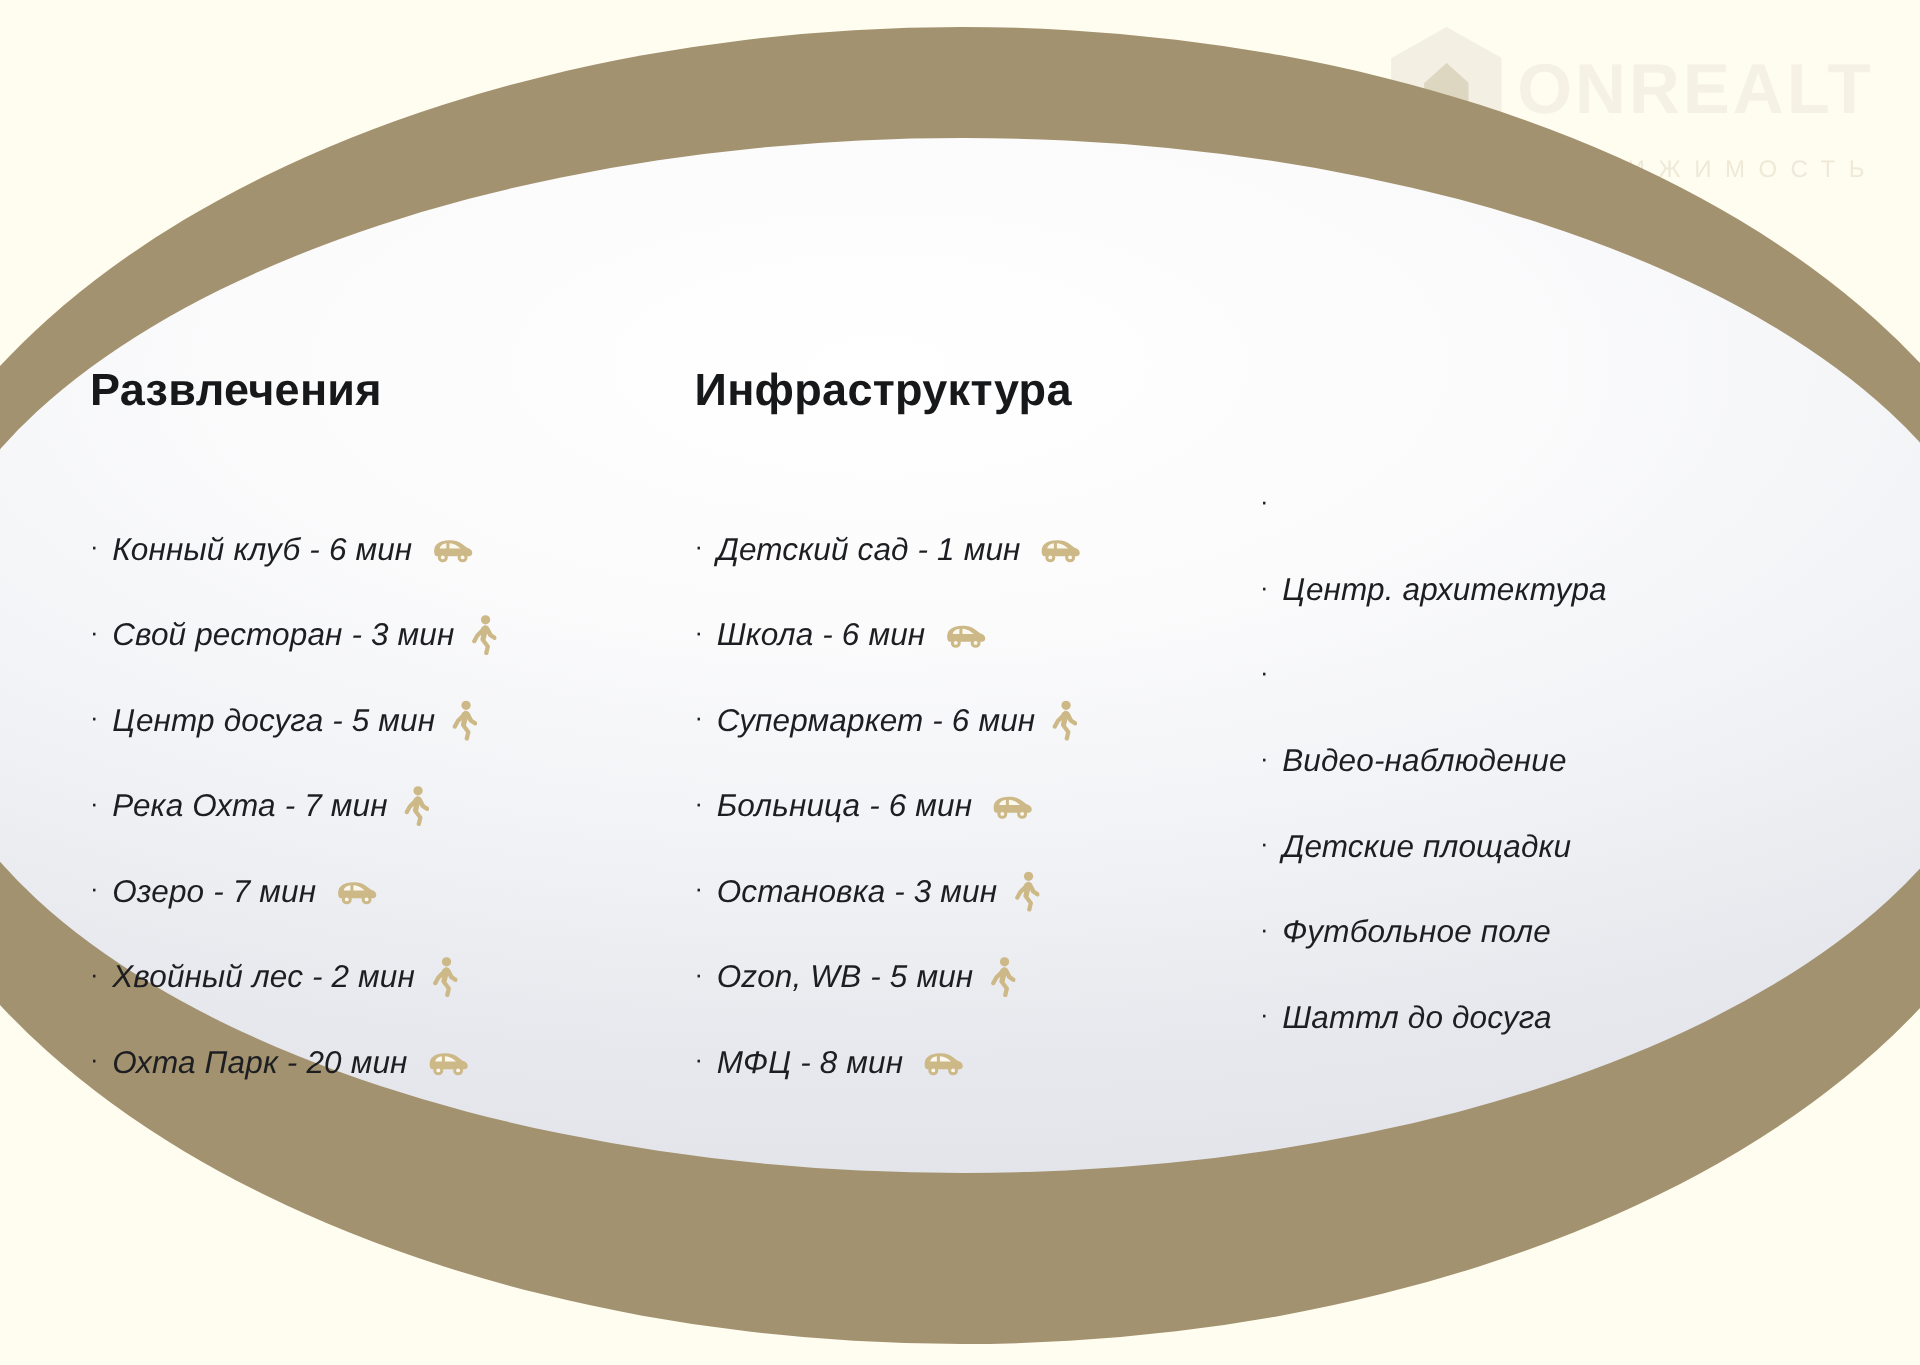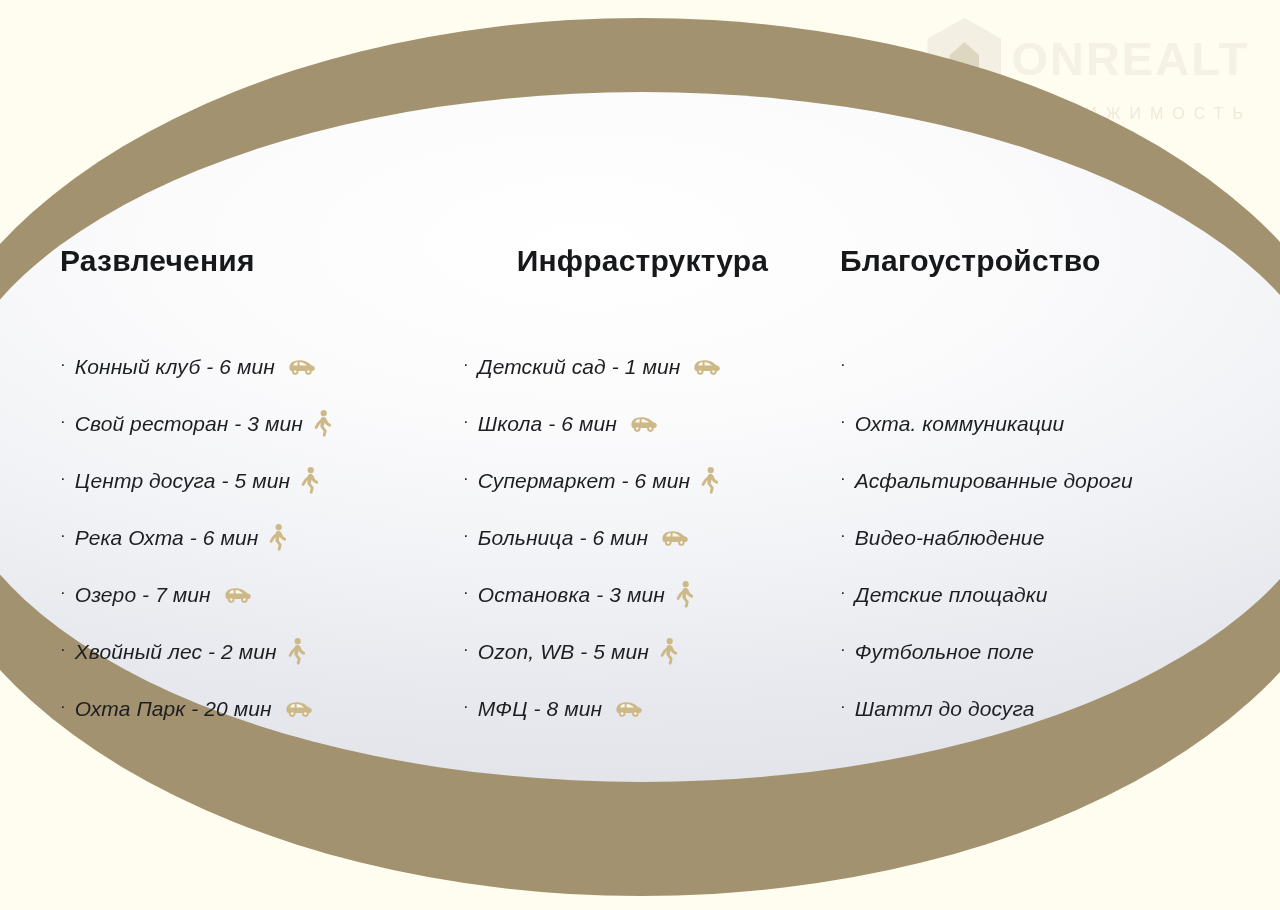--- a/index.html
+++ b/index.html
@@ -103,21 +103,21 @@
   .content {
     position:absolute;
     inset:0;
     z-index:5;
     display:flex;
     padding:246px 0 0 0;
   }
 
   .column { position:relative; }
   .col-1 { width:432px; padding-left:60px; }
-  .col-2 { width:390px; padding-left:31px;text-align:center; }
+  .col-2 { width:390px; padding-left:31px; }
   .col-3 { width:420px; padding-left:18px; }
 
   .col-title {
     font-size:30px;
     font-weight:bold;
     color:#17181a;
     letter-spacing:.2px;
     line-height:1;
     white-space:nowrap;
   }
@@ -203,21 +203,21 @@
           <span class="item-text">Центр досуга - 5 мин</span>
           <span class="mode-icon">
             <svg width="17" height="27" viewBox="0 0 17 27" aria-hidden="true">
               <circle cx="9.7" cy="3.2" r="3.1" fill="#cdb887"></circle>
               <path fill="#cdb887" d="M8.5 7c1.6-.4 3 .2 3.7 1.6l2 3.9 2.3 1.5c.7.5.9 1.3.5 2-.4.7-1.2.9-1.9.5l-2.9-1.8c-.3-.2-.6-.5-.8-.9l-.7-1.4-1 4.2 2.6 3.5c.3.4.4.8.3 1.2l-1 4.3c-.2.8-.9 1.3-1.7 1.1-.8-.2-1.3-.9-1.1-1.7l.9-3.7-3-4c-.4-.5-.5-1-.4-1.6l.6-2.6-1.6 1.6-1.9 3.4c-.4.7-1.2 1-1.9.6-.7-.4-1-1.2-.6-1.9l2.1-3.8c.1-.2.2-.3.4-.5l3.3-3.3c.2-1 .6-1.6 1.8-1.9z"></path>
             </svg>
           </span>
         </li>
         <li>
           <span class="bullet">·</span>
-          <span class="item-text">Река Охта - 6 мин</span>
+          <span class="item-text">Река Охта - 7 мин</span>
           <span class="mode-icon">
             <svg width="17" height="27" viewBox="0 0 17 27" aria-hidden="true">
               <circle cx="9.7" cy="3.2" r="3.1" fill="#cdb887"></circle>
               <path fill="#cdb887" d="M8.5 7c1.6-.4 3 .2 3.7 1.6l2 3.9 2.3 1.5c.7.5.9 1.3.5 2-.4.7-1.2.9-1.9.5l-2.9-1.8c-.3-.2-.6-.5-.8-.9l-.7-1.4-1 4.2 2.6 3.5c.3.4.4.8.3 1.2l-1 4.3c-.2.8-.9 1.3-1.7 1.1-.8-.2-1.3-.9-1.1-1.7l.9-3.7-3-4c-.4-.5-.5-1-.4-1.6l.6-2.6-1.6 1.6-1.9 3.4c-.4.7-1.2 1-1.9.6-.7-.4-1-1.2-.6-1.9l2.1-3.8c.1-.2.2-.3.4-.5l3.3-3.3c.2-1 .6-1.6 1.8-1.9z"></path>
             </svg>
           </span>
         </li>
         <li>
           <span class="bullet">·</span>
           <span class="item-text">Озеро - 7 мин</span>
@@ -345,32 +345,30 @@
               <circle cx="9.2" cy="15.6" r="1.3" fill="#fbf8ef"></circle>
               <circle cx="22.4" cy="15.6" r="3.3" fill="#cdb887"></circle>
               <circle cx="22.4" cy="15.6" r="1.3" fill="#fbf8ef"></circle>
             </svg>
           </span>
         </li>
       </ul>
   </div>
 
   <div class="column col-3">
-    <div class="col-title">Благоустройство</div>
     <ul class="col-list">
         <li>
           <span class="bullet">·</span>
         </li>
         <li>
           <span class="bullet">·</span>
-          <span class="item-text">Охта. коммуникации</span>
-        </li>
-        <li>
-          <span class="bullet">·</span>
-          <span class="item-text">Асфальтированные дороги</span>
+          <span class="item-text">Центр. архитектура</span>
+        </li>
+        <li>
+          <span class="bullet">·</span>
         </li>
         <li>
           <span class="bullet">·</span>
           <span class="item-text">Видео-наблюдение</span>
         </li>
         <li>
           <span class="bullet">·</span>
           <span class="item-text">Детские площадки</span>
         </li>
         <li>

